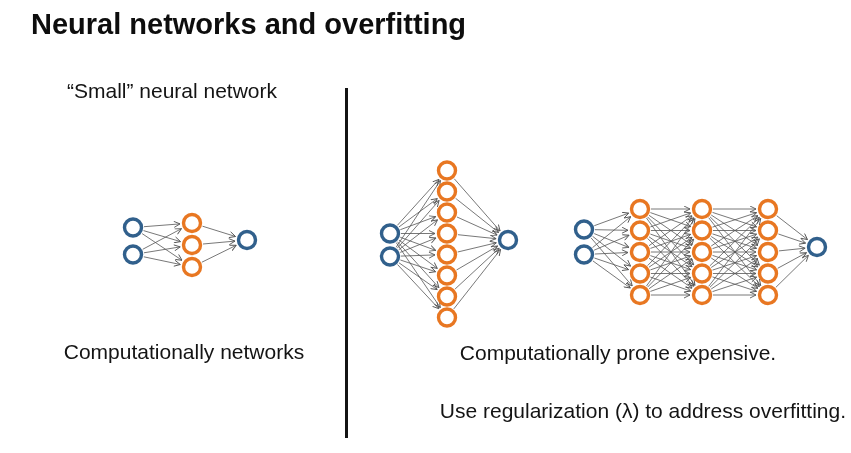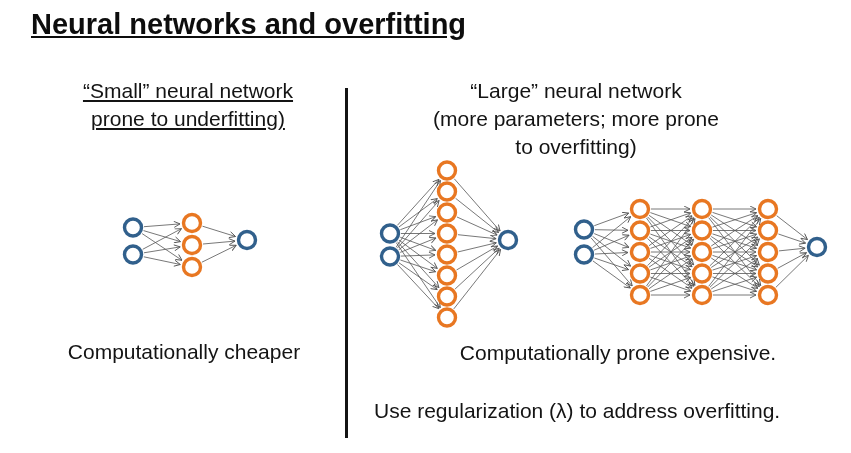--- a/index.html
+++ b/index.html
@@ -15,55 +15,54 @@
   .title {
     position: absolute;
     left: 31px;
     top: 6px;
     margin: 0;
     font-size: 29px;
     line-height: 36px;
     font-weight: 700;
     color: #0d0d0d;
     white-space: nowrap;
-    text-decoration: underline;
   }
   .divider {
     position: absolute;
     left: 345px;
     top: 88px;
     width: 3px;
     height: 350px;
     background: #141414;
   }
   .heading {
     position: absolute;
     top: 77px;
     text-align: center;
     font-size: 21px;
     line-height: 28px;
     color: #141414;
   }
-  .heading.left-heading { left: 32px; width: 312px; text-decoration: underline; }
+  .heading.left-heading { left: 16px; width: 312px; }
   .heading.right-heading { left: 395px; width: 362px; }
   .caption {
     position: absolute;
     text-align: center;
     font-size: 21px;
     line-height: 26px;
     color: #141414;
   }
   .left-caption { top: 339px; left: 28px; width: 312px; }
   .right-caption { top: 340px; left: 430px; width: 376px; }
   .note {
     position: absolute;
     top: 398px;
     left: 374px;
     width: 472px;
-    text-align: left;
+    text-align: right;
     font-size: 21px;
     line-height: 26px;
     color: #141414;
   }
   .networks-svg {
     position: absolute;
     left: 0;
     top: 0;
     width: 851px;
     height: 453px;
@@ -73,28 +72,22 @@
 <body>
 
 <div class="slide">
 
   <h1 class="title">Neural networks and overfitting</h1>
 
   <div class="divider"></div>
 
   <div class="heading left-heading">
     <div>“Small” neural network</div>
-    <div>prone to underfitting)</div>
   </div>
 
-  <div class="heading right-heading">
-    <div>“Large” neural network</div>
-    <div>(more parameters; more prone</div>
-    <div>to overfitting)</div>
-  </div>
 
   <svg class="networks-svg" viewBox="0 0 851 453" xmlns="http://www.w3.org/2000/svg">
       <defs>
         <marker id="arrowhead" markerUnits="userSpaceOnUse" markerWidth="7" markerHeight="7" refX="6.5" refY="3.5" orient="auto">
           <path d="M0.5,0.5 L6.5,3.5 L0.5,6.5" fill="none" stroke="#555555" stroke-width="0.9"></path>
         </marker>
       </defs>
       <g>
         <line x1="144.0" y1="226.7" x2="180.0" y2="223.9" stroke="#555555" stroke-width="0.8" marker-end="url(#arrowhead)"></line>
         <line x1="143.5" y1="230.6" x2="180.5" y2="241.6" stroke="#555555" stroke-width="0.8" marker-end="url(#arrowhead)"></line>
@@ -229,19 +222,19 @@
         <circle cx="702" cy="295" r="8.5" fill="#ffffff" stroke="#E87722" stroke-width="3.4"></circle>
         <circle cx="768" cy="209" r="8.5" fill="#ffffff" stroke="#E87722" stroke-width="3.4"></circle>
         <circle cx="768" cy="230.5" r="8.5" fill="#ffffff" stroke="#E87722" stroke-width="3.4"></circle>
         <circle cx="768" cy="252" r="8.5" fill="#ffffff" stroke="#E87722" stroke-width="3.4"></circle>
         <circle cx="768" cy="273.5" r="8.5" fill="#ffffff" stroke="#E87722" stroke-width="3.4"></circle>
         <circle cx="768" cy="295" r="8.5" fill="#ffffff" stroke="#E87722" stroke-width="3.4"></circle>
         <circle cx="817" cy="247" r="8.5" fill="#ffffff" stroke="#31608C" stroke-width="3.4"></circle>
       </g>
     </svg>
 
-  <div class="caption left-caption">Computationally cheaper</div>
+  <div class="caption left-caption">Computationally networks</div>
 
   <div class="caption right-caption">Computationally prone expensive.</div>
 
   <div class="note">Use regularization (λ) to address overfitting.</div>
 
 </div>
 
 </body></html>

